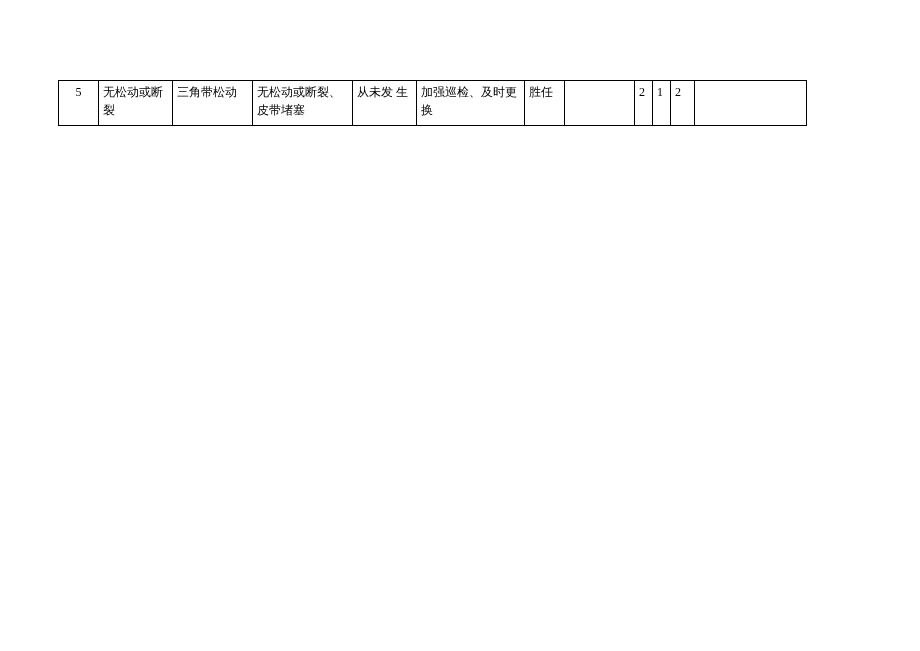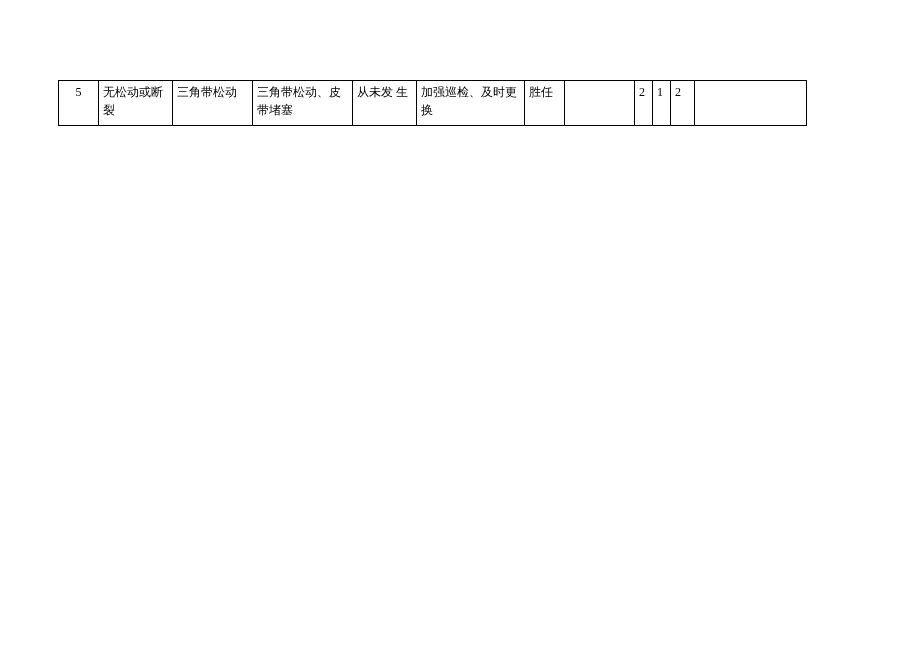--- a/index.html
+++ b/index.html
@@ -38,21 +38,21 @@
 </head>
 <body>
 
 <div class="page">
   <table class="tbl">
     <tbody>
         <tr>
       <td class="c1">5</td>
       <td class="c2">无松动或断裂</td>
       <td class="c3">三角带松动</td>
-      <td class="c4">三角带松动、皮带堵塞</td>
+      <td class="c4">无松动或断裂、皮带堵塞</td>
       <td class="c5">从未发  生</td>
       <td class="c6">加强巡检、及时更换</td>
       <td class="c7">胜任</td>
       <td class="c8"></td>
       <td class="c9 num-cell">2</td>
       <td class="c10 num-cell">1</td>
       <td class="c11 num-cell">2</td>
       <td class="c12"></td>
     </tr>
   </tbody>

